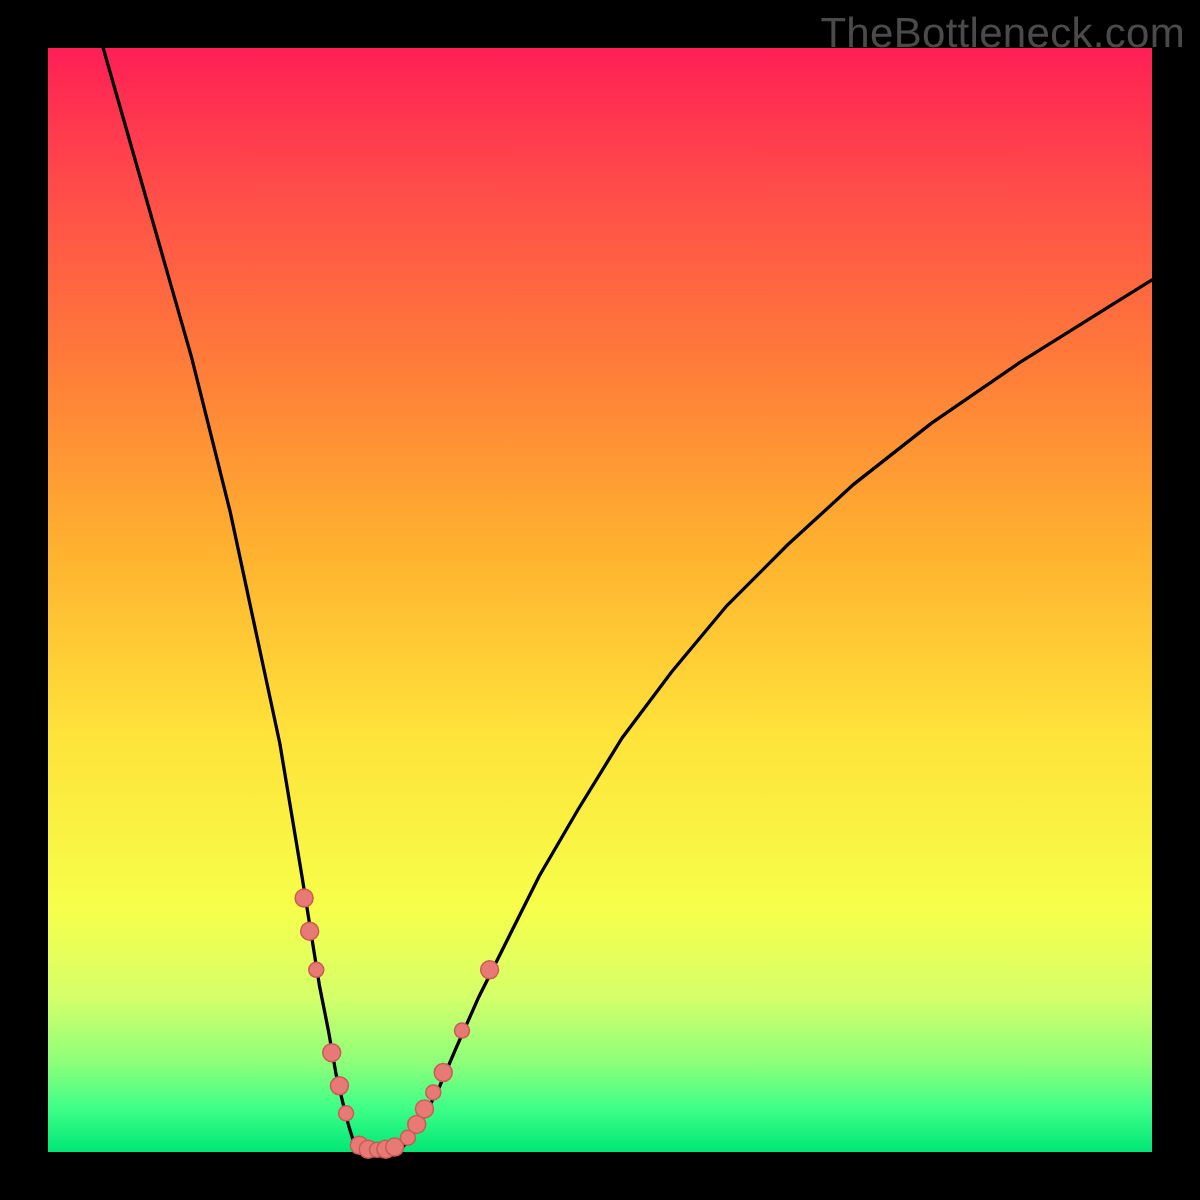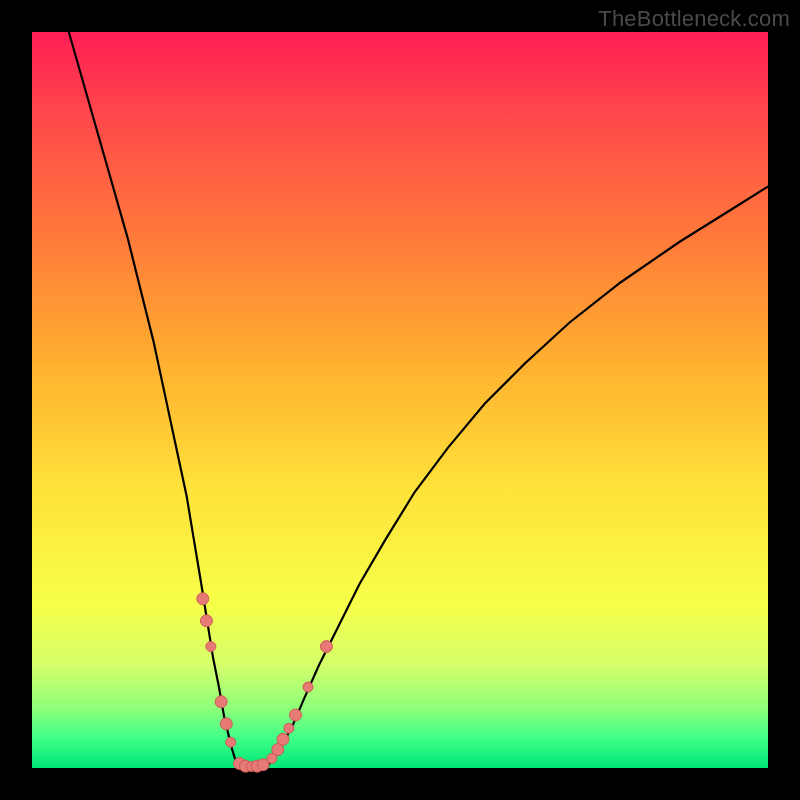--- a/index.html
+++ b/index.html
@@ -36,21 +36,21 @@
       #8cff7a 92%,
       #3fff88 96%,
       #00e676 100%
     );
   }
   .watermark {
     position: absolute;
     top: 6px;
     right: 10px;
     color: #4a4a4a;
-    font-size: 22px;
+    font-size: 28px;
     font-weight: 500;
     letter-spacing: 0.2px;
     user-select: none;
   }
   svg.curves {
     position: absolute;
     left: 0; top: 0;
     width: 736px;
     height: 736px;
     overflow: visible;

